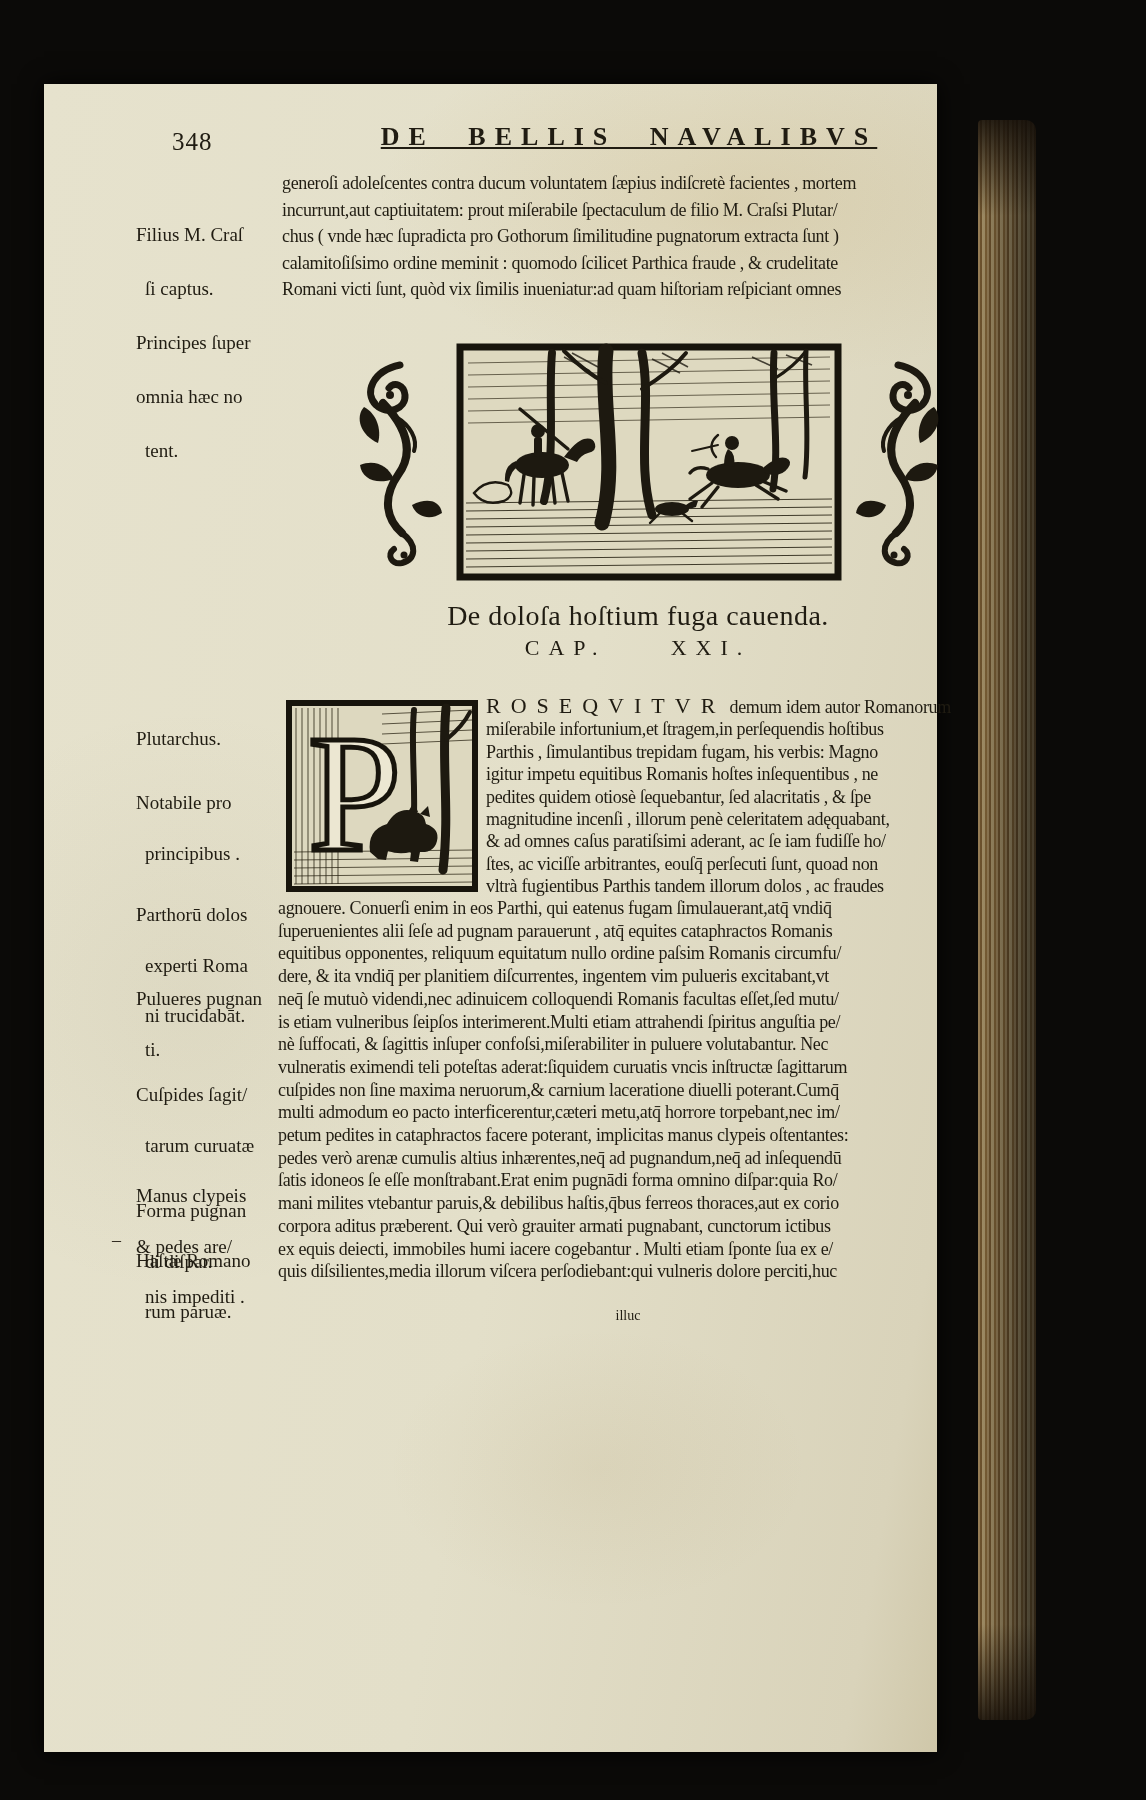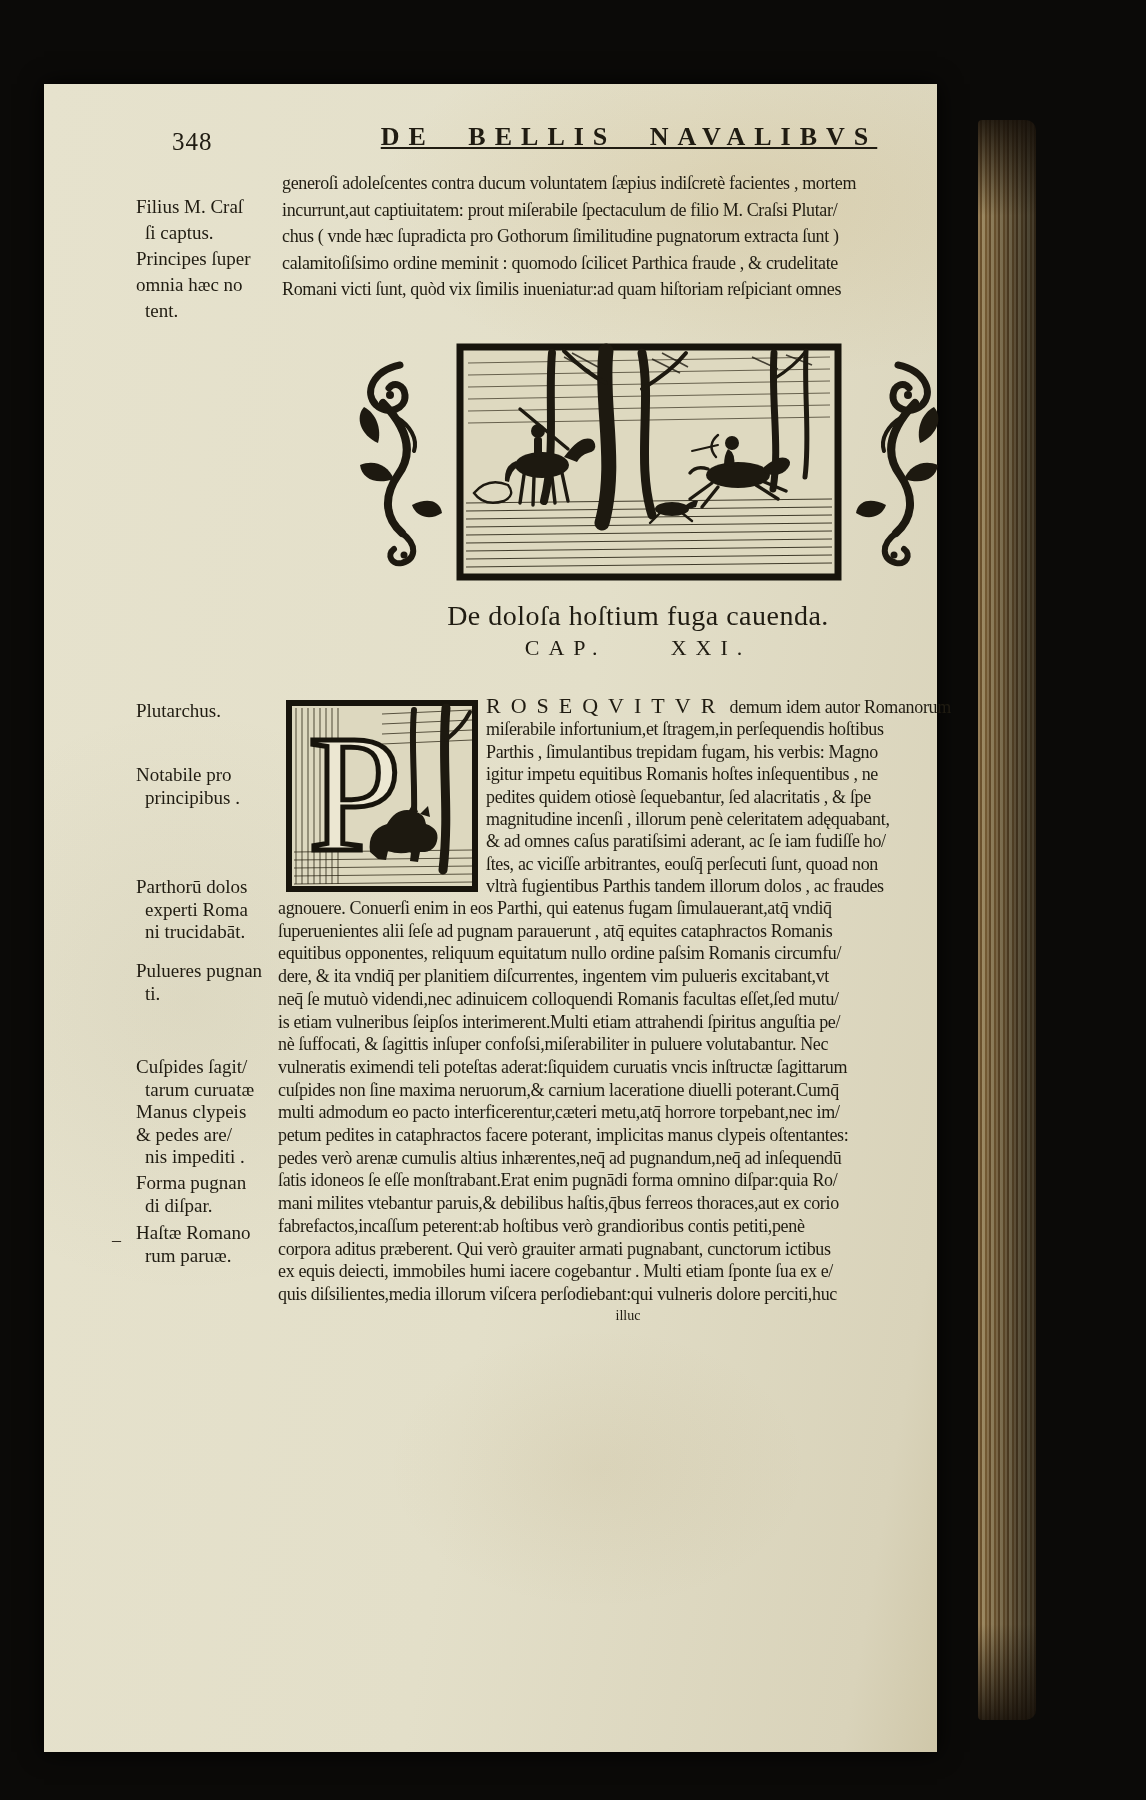--- a/index.html
+++ b/index.html
@@ -45,21 +45,21 @@
   .body-indent{position:absolute;left:442px;top:611px;width:535px;font-size:18px;line-height:22.4px;}
   .opening-caps{font-size:22px;letter-spacing:10px;}
   .body-full{position:absolute;left:234px;top:813px;width:740px;font-size:18px;line-height:22.7px;}
   .catchword{position:absolute;left:234px;top:1224px;width:700px;text-align:center;
         padding-right:40px;font-size:14px;}
   
   .mnote{position:absolute;left:92px;width:150px;font-size:19px;line-height:22.5px;}
   .mn-1{top:616px}.mn-2{top:680px}.mn-3{top:792px}.mn-4{top:876px}
   .mn-5{top:972px}.mn-6{top:1088px}.mn-7{top:1138px}
   .cont{padding-left:9px;}
-  .mnote div,.intro-note div{white-space:nowrap;}
+  .mnote div,.intro-note div{white-space:nowrap;margin-top:28px;}
   .marginalia-dash{position:absolute;left:68px;top:1146px;font-size:18px;color:#2a241a;}
   
   .ink{stroke:#1d1910;}
   .inkfill{fill:#1d1910;}
 </style>
 </head>
 <body>
 
 <div class="scene">
 
@@ -270,21 +270,20 @@
       <div class="tline">neq̄ ſe mutuò videndi,nec adinuicem colloquendi Romanis facultas eſſet,ſed mutu/</div>
       <div class="tline">is etiam vulneribus ſeipſos interimerent.Multi etiam attrahendi ſpiritus anguſtia pe/</div>
       <div class="tline">nè ſuffocati, &amp; ſagittis inſuper confoſsi,miſerabiliter in puluere volutabantur.  Nec</div>
       <div class="tline">vulneratis eximendi teli poteſtas aderat:ſiquidem curuatis vncis inſtructæ ſagittarum</div>
       <div class="tline">cuſpides non ſine maxima neruorum,&amp; carnium laceratione diuelli poterant.Cumq̄</div>
       <div class="tline">multi admodum eo pacto interficerentur,cæteri metu,atq̄ horrore torpebant,nec im/</div>
       <div class="tline">petum pedites in cataphractos facere poterant, implicitas manus clypeis oſtentantes:</div>
       <div class="tline">pedes verò arenæ cumulis altius inhærentes,neq̄ ad pugnandum,neq̄ ad inſequendū</div>
       <div class="tline">ſatis idoneos ſe eſſe monſtrabant.Erat enim pugnādi forma omnino diſpar:quia Ro/</div>
       <div class="tline">mani milites vtebantur paruis,&amp; debilibus haſtis,q̄bus ferreos thoraces,aut ex corio</div>
-      <div class="tline">fabrefactos,incaſſum peterent:ab hoſtibus verò grandioribus contis petiti,penè</div>
       <div class="tline">corpora aditus præberent.  Qui verò grauiter armati pugnabant, cunctorum ictibus</div>
       <div class="tline">ex equis deiecti, immobiles humi iacere cogebantur .  Multi etiam ſponte ſua ex e/</div>
       <div class="tline">quis diſsilientes,media illorum viſcera perſodiebant:qui vulneris dolore perciti,huc</div>
     </div>
 
     <div class="catchword">illuc</div>
 
     <div class="mnote mn-1">
       <div>Plutarchus.</div>
     </div>

